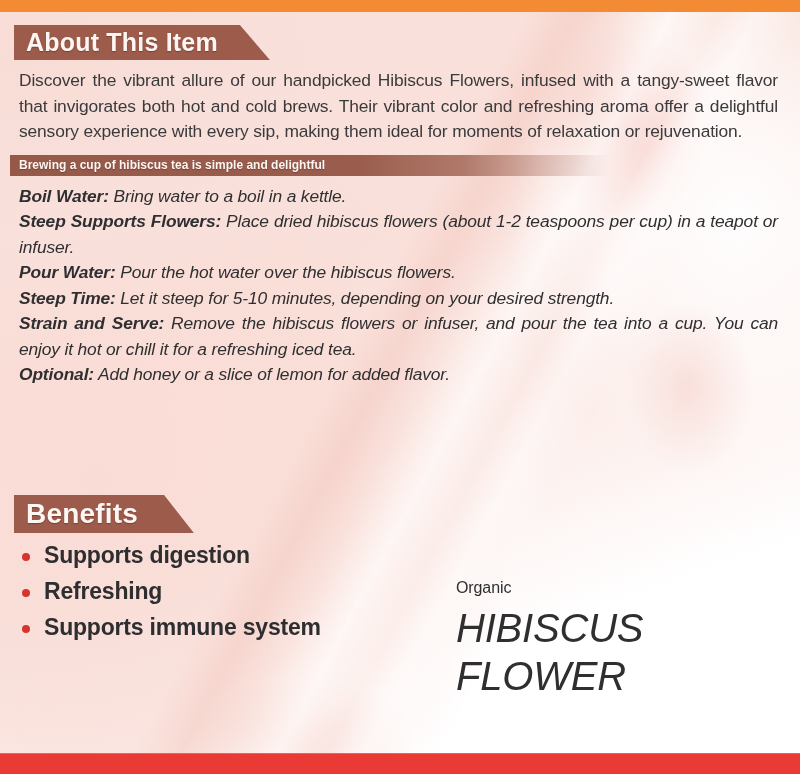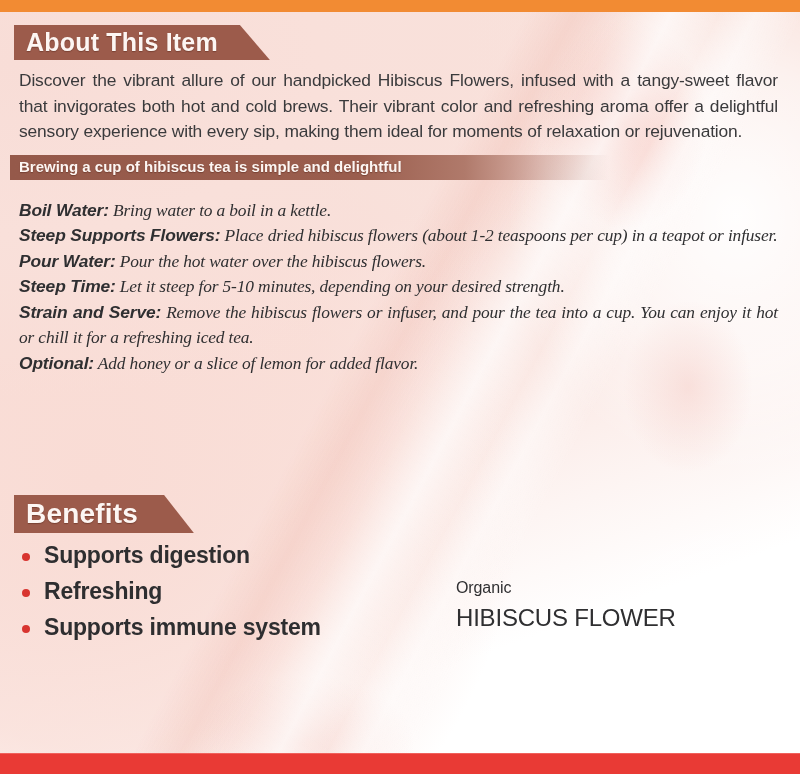--- a/index.html
+++ b/index.html
@@ -99,25 +99,25 @@
   .ribbon-benefits {
     margin: 0 0 0 14px;
     padding: 3px 56px 4px 12px;
     font-size: 28px;
     line-height: 1.12;
   }
 
   
   .bar-header {
     position: relative;
-    margin: 10px 0 18px 10px;
+    margin: 10px 0 8px 10px;
     width: 590px;
     padding: 3px 0 4px 9px;
     color: #fdf6f3;
-    font-size: 15px;
+    font-size: 12px;
     font-weight: bold;
     line-height: 1.2;
     text-shadow: 0 1px 1px rgba(60,20,10,.35);
     background: linear-gradient(90deg,
        #95594a 0%, #9a5d4d 58%, #b07a6b 76%,
        rgba(190,140,128,.55) 88%, rgba(210,170,160,0) 100%);
   }
 
   
   .about-para {
@@ -141,21 +141,20 @@
   .step {
     margin: 0;
     font-style: italic;
   }
   .step-label {
     font-weight: bold;
     font-style: italic;
   }
   .step-text {
     font-style: italic;
-    font-family: Liberation Serif, serif;
   }
 
   
   .lower {
     position: absolute;
     left: 0;
     top: 495px;
     width: 800px;
   }
   .lower-row {
@@ -208,25 +207,26 @@
     letter-spacing: -0.1px;
   }
   .ingredients-sub {
     font-size: 16px;
     color: #2f2f31;
     margin-top: 9px;
     line-height: 1.2;
     letter-spacing: -0.1px;
   }
   .ingredients-main {
-    font-size: 24px;
+    font-size: 40px;
     color: #2f2f31;
     margin-top: 7px;
     line-height: 1.2;
     letter-spacing: -0.2px;
+    font-style: italic;
   }
 </style>
 </head>
 <body>
 
 <div id="page">
 
   <div class="bg-layer bg-base"></div>
   <div class="bg-layer bg-wash-right"></div>
   <div class="bg-layer bg-blush"></div>

